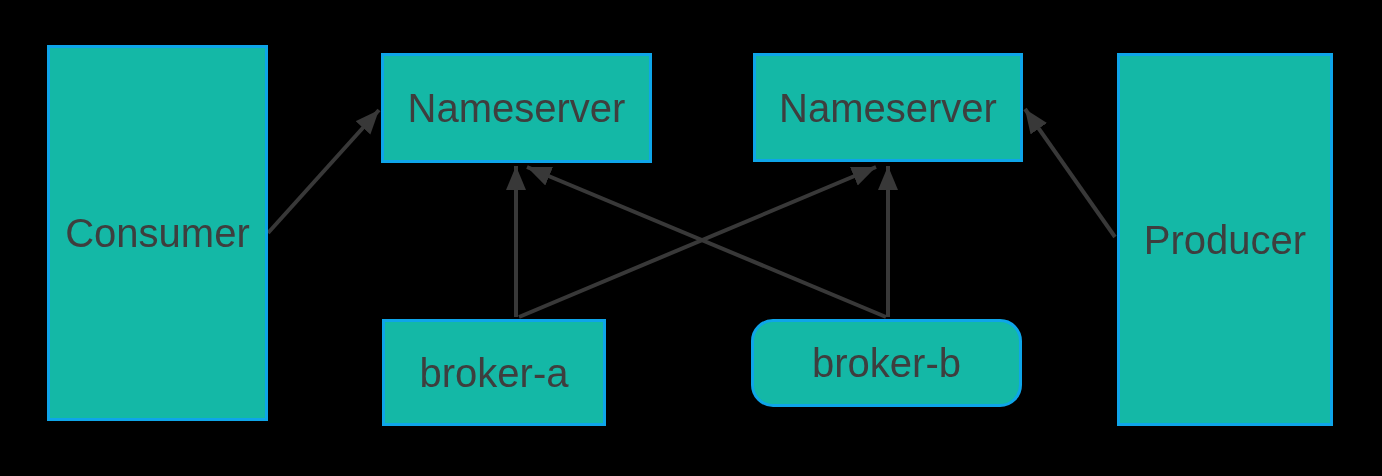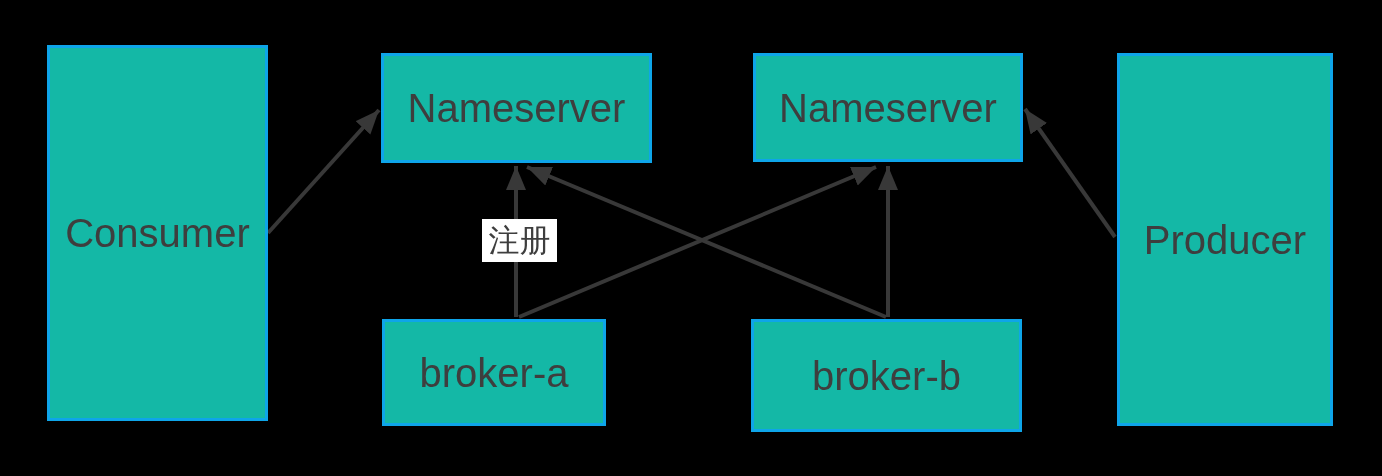--- a/index.html
+++ b/index.html
@@ -32,21 +32,21 @@
     justify-content: center;
     color: #3e3e3e;
     font-size: 40px;
     line-height: 1;
     white-space: nowrap;
   }
   .node-producer   { left: 47px;   top: 45px;  width: 221px; height: 376px; }
   .node-nameserver1{ left: 381px;  top: 53px;  width: 271px; height: 110px; }
   .node-nameserver2{ left: 753px;  top: 53px;  width: 270px; height: 109px; }
   .node-broker-a   { left: 382px;  top: 319px; width: 224px; height: 107px; }
-  .node-broker-b   { left: 751px;  top: 319px; width: 271px; height: 113px; }
+  .node-broker-b   { left: 751px;  top: 319px; width: 271px; height: 88px; border-radius: 22px; }
   .node-consumer   { left: 1117px; top: 53px;  width: 216px; height: 373px; }
   .edge-label {
     position: absolute;
     left: 482px;
     top: 219px;
     width: 75px;
     height: 43px;
     background: #ffffff;
     display: flex;
     align-items: center;
@@ -97,15 +97,14 @@
   </div>
 
   <div class="node node-broker-b">
     <span>broker-b</span>
   </div>
 
   <div class="node node-consumer">
     <span>Producer</span>
   </div>
 
-  <div class="edge-label">注册</div>
 
 </div>
 
 </body></html>

